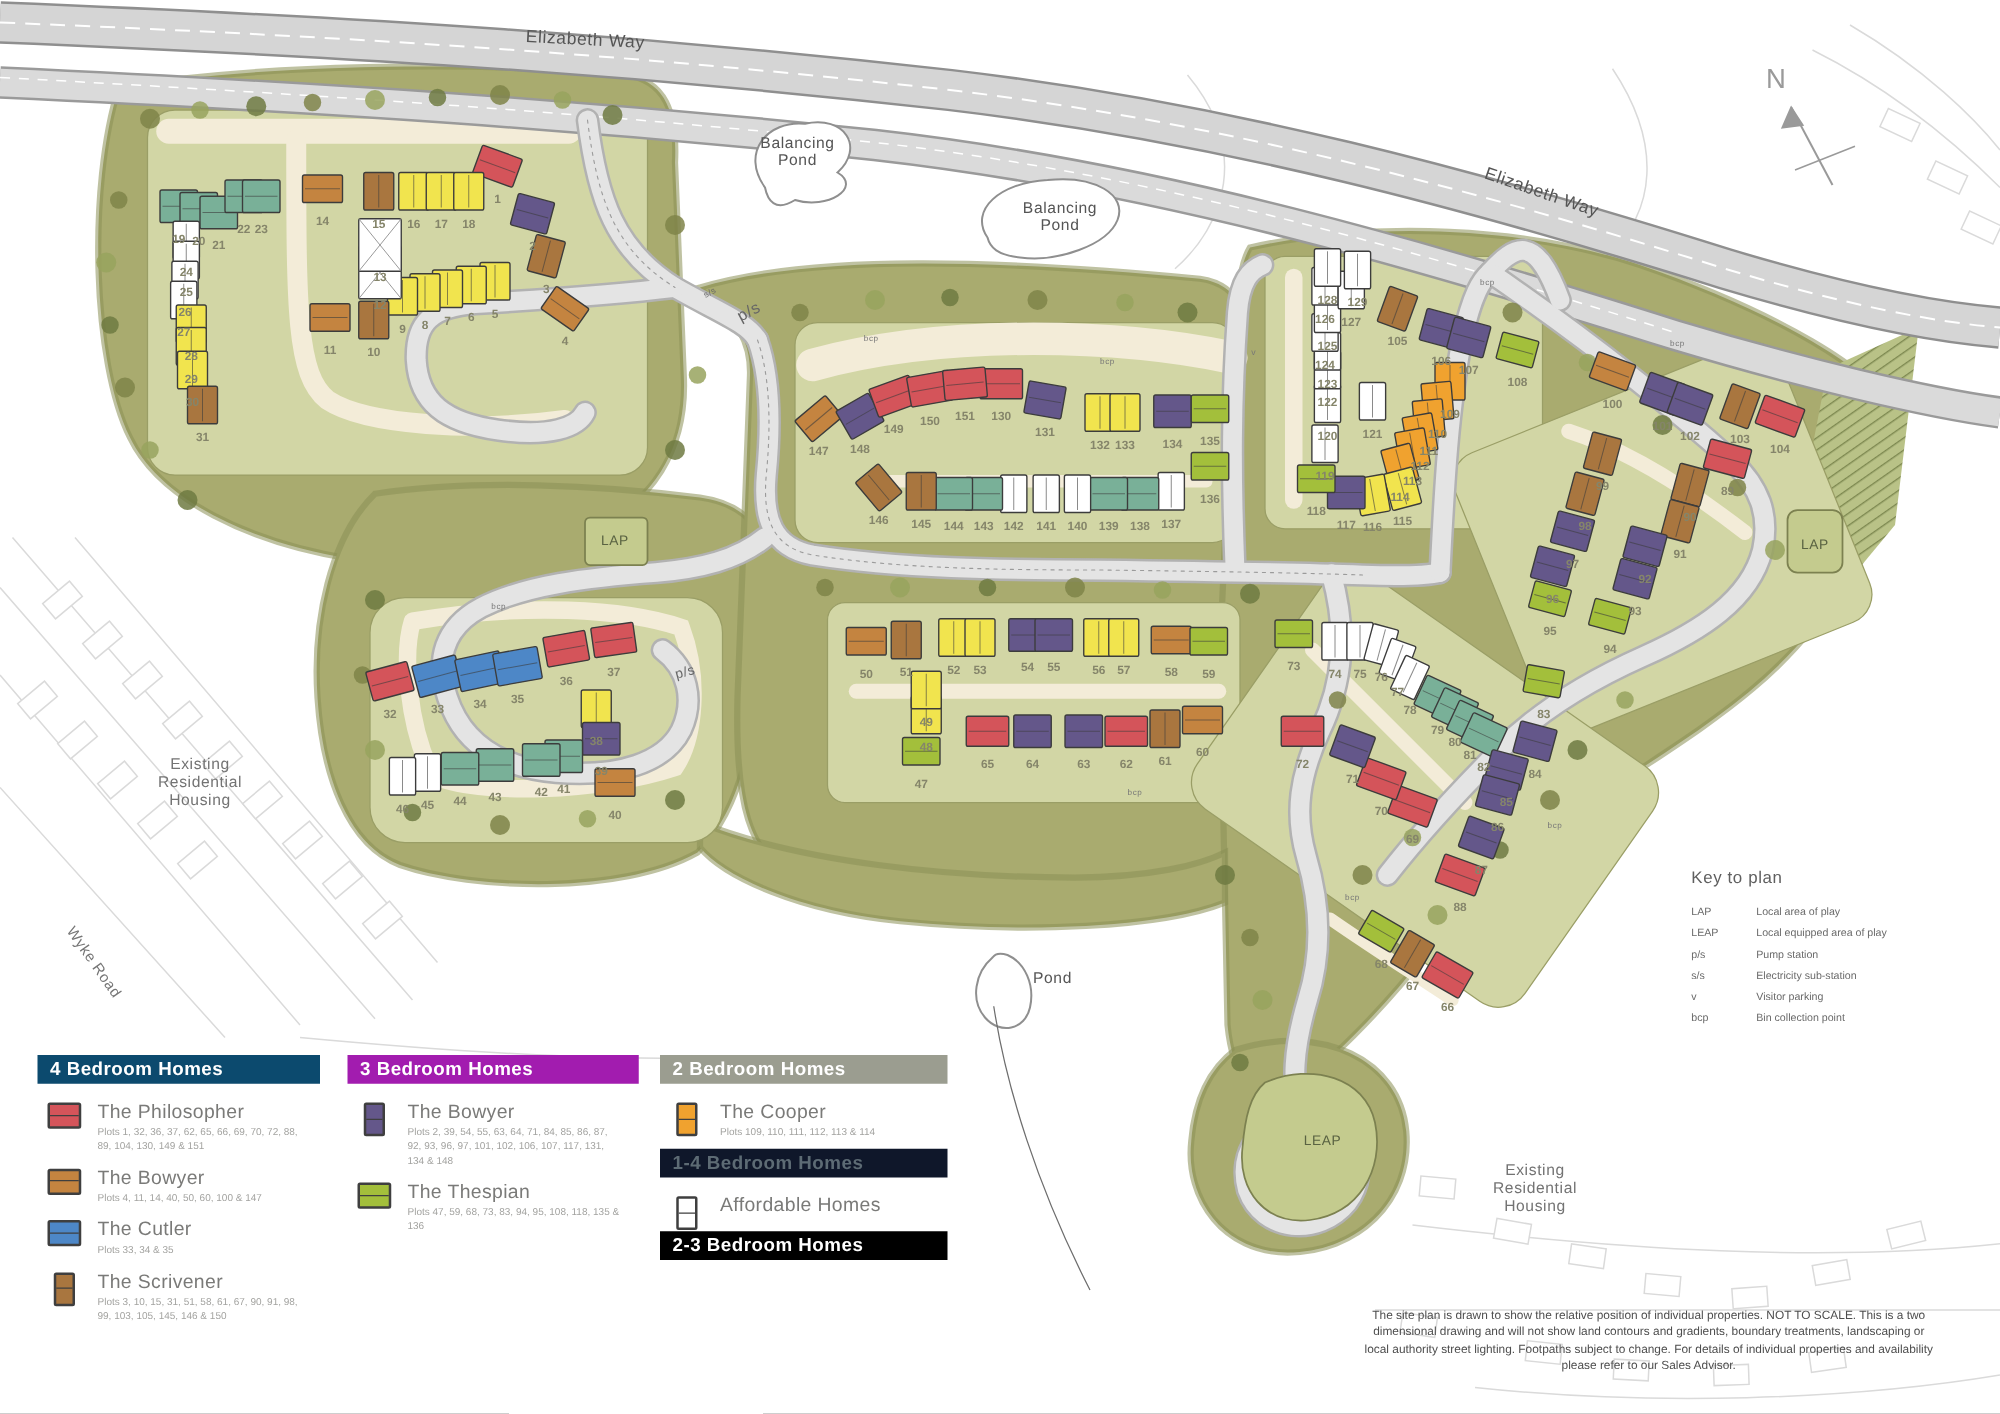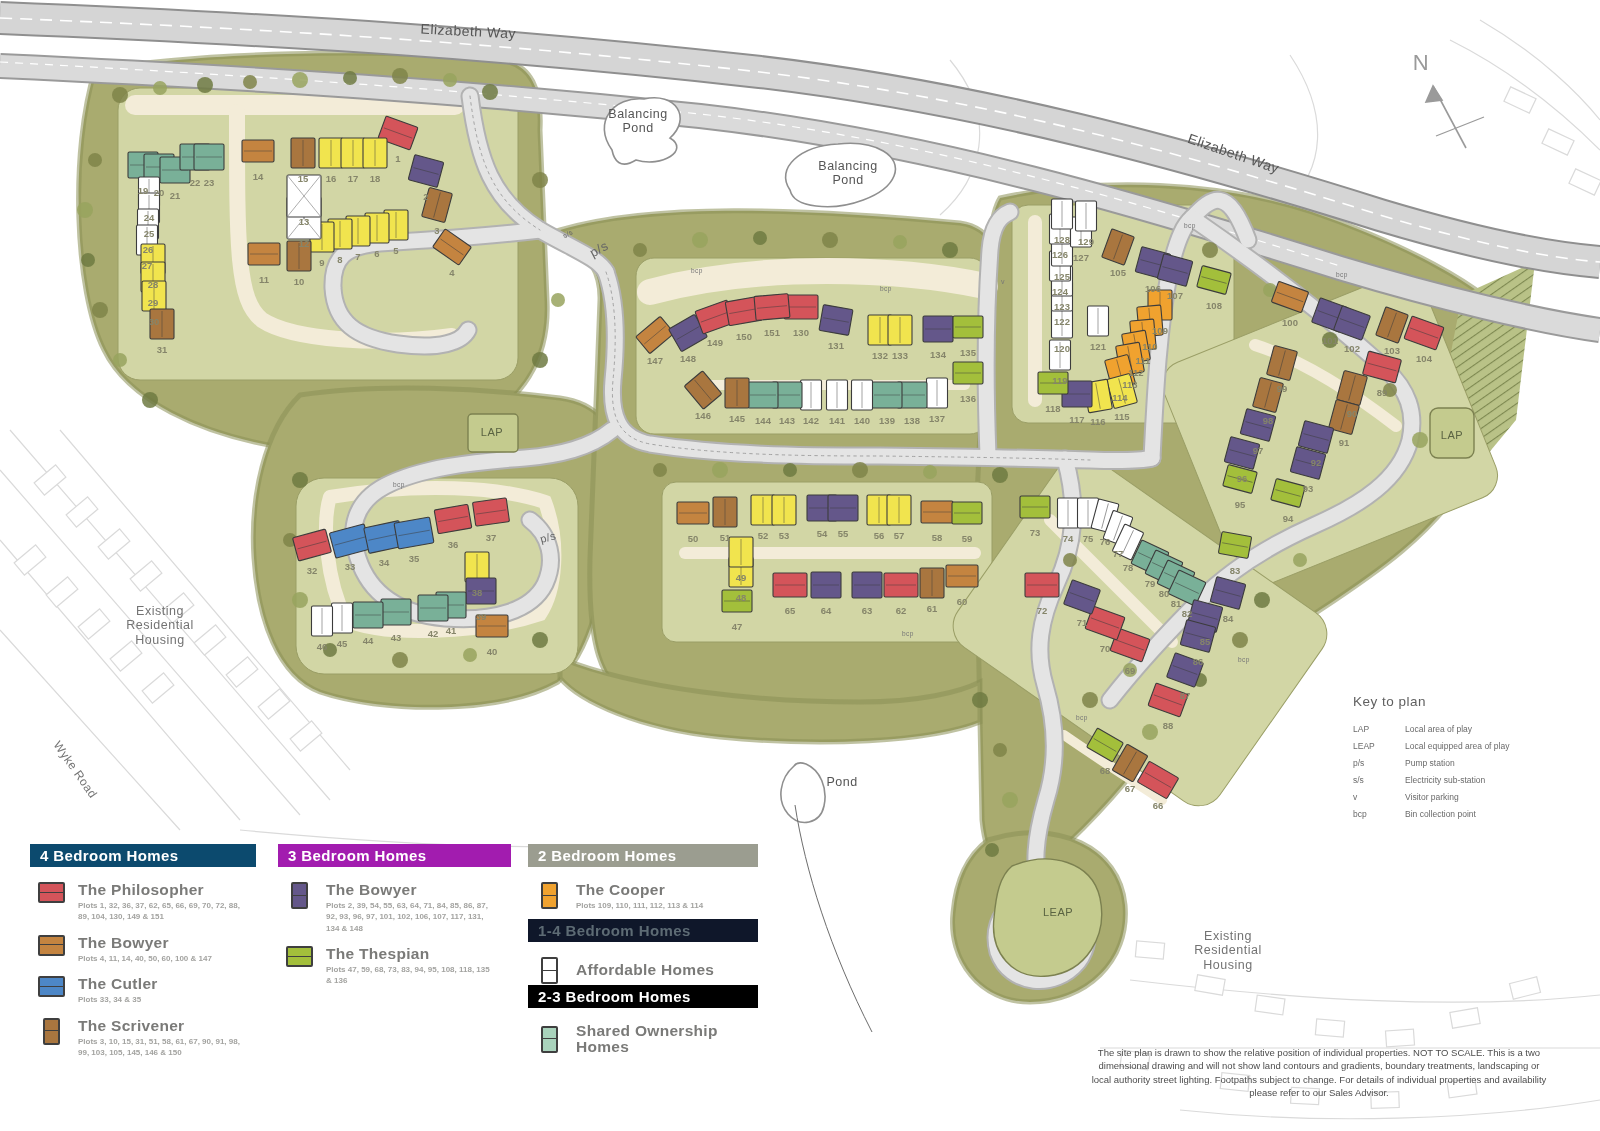--- a/index.html
+++ b/index.html
@@ -9,22 +9,22 @@
   
   .legend{position:absolute;left:0;top:0;width:100%;height:100%;pointer-events:none;}
   .panel{position:absolute;}
   #p4{left:30px;top:829px;width:226px;}
   #p3{left:278px;top:829px;width:233px;}
   #p2{left:528px;top:829px;width:230px;}
   #p14{left:528px;top:904px;width:230px;}
   #p23{left:528px;top:970px;width:230px;}
   .hdr{font-size:15px;font-weight:bold;color:#fff;padding:3px 10px;letter-spacing:.4px;}
   #p14 .hdr{color:#5d6b74;}
-  .ent{display:flex;gap:12px;margin:12px 0 0 6px;align-items:flex-start;font-weight:bold;}
-  .ent.center{align-items:center;}
+  .ent{display:flex;gap:12px;margin:12px 0 0 6px;align-items:flex-start;}
+  .ent.center{}
   .swbox{flex:0 0 30px;display:flex;justify-content:center;}
   .sw{box-sizing:border-box;border:2px solid #3f3f3f;border-radius:2px;display:block;}
   .sw.h{width:27px;height:21px;}
   .sw.v{width:17px;height:27px;}
   .sw .bar{height:46%;border-bottom:1.6px solid #3f3f3f;}
   .name{font-size:15.5px;color:#7a7a78;letter-spacing:.3px;line-height:1.05;}
   .plots{font-size:8px;color:#a3a3a0;margin-top:2px;line-height:1.4;max-width:170px;}
   
   .kp{position:absolute;left:1353px;top:694px;width:225px;color:#666;}
   .kp-t{font-size:13.5px;letter-spacing:.5px;margin-bottom:15px;color:#5f5f5f;}
@@ -1130,32 +1130,20 @@
               </span>
             </div>
             <div>
               <div class="name">Affordable Homes</div>
             </div>
           </div>
         </div>
   </section>
   <section class="panel" id="p23">
     <h3 class="hdr" style="background: #000000;">2-3 Bedroom Homes</h3>
-    <div class="entries">
-          <div class="ent center">
-            <div class="swbox">
-              <span class="sw v" style="background: rgb(169, 211, 188);">
-                <div class="bar"></div>
-              </span>
-            </div>
-            <div>
-              <div class="name">Shared Ownership Homes</div>
-            </div>
-          </div>
-        </div>
   </section>
 </div>
 
 <div class="kp">
   <div class="kp-t">Key to plan</div>
   <div id="kpRows">
         <div class="kp-row">
           <span class="kp-a">LAP</span>
           <span>Local area of play</span>
         </div>

